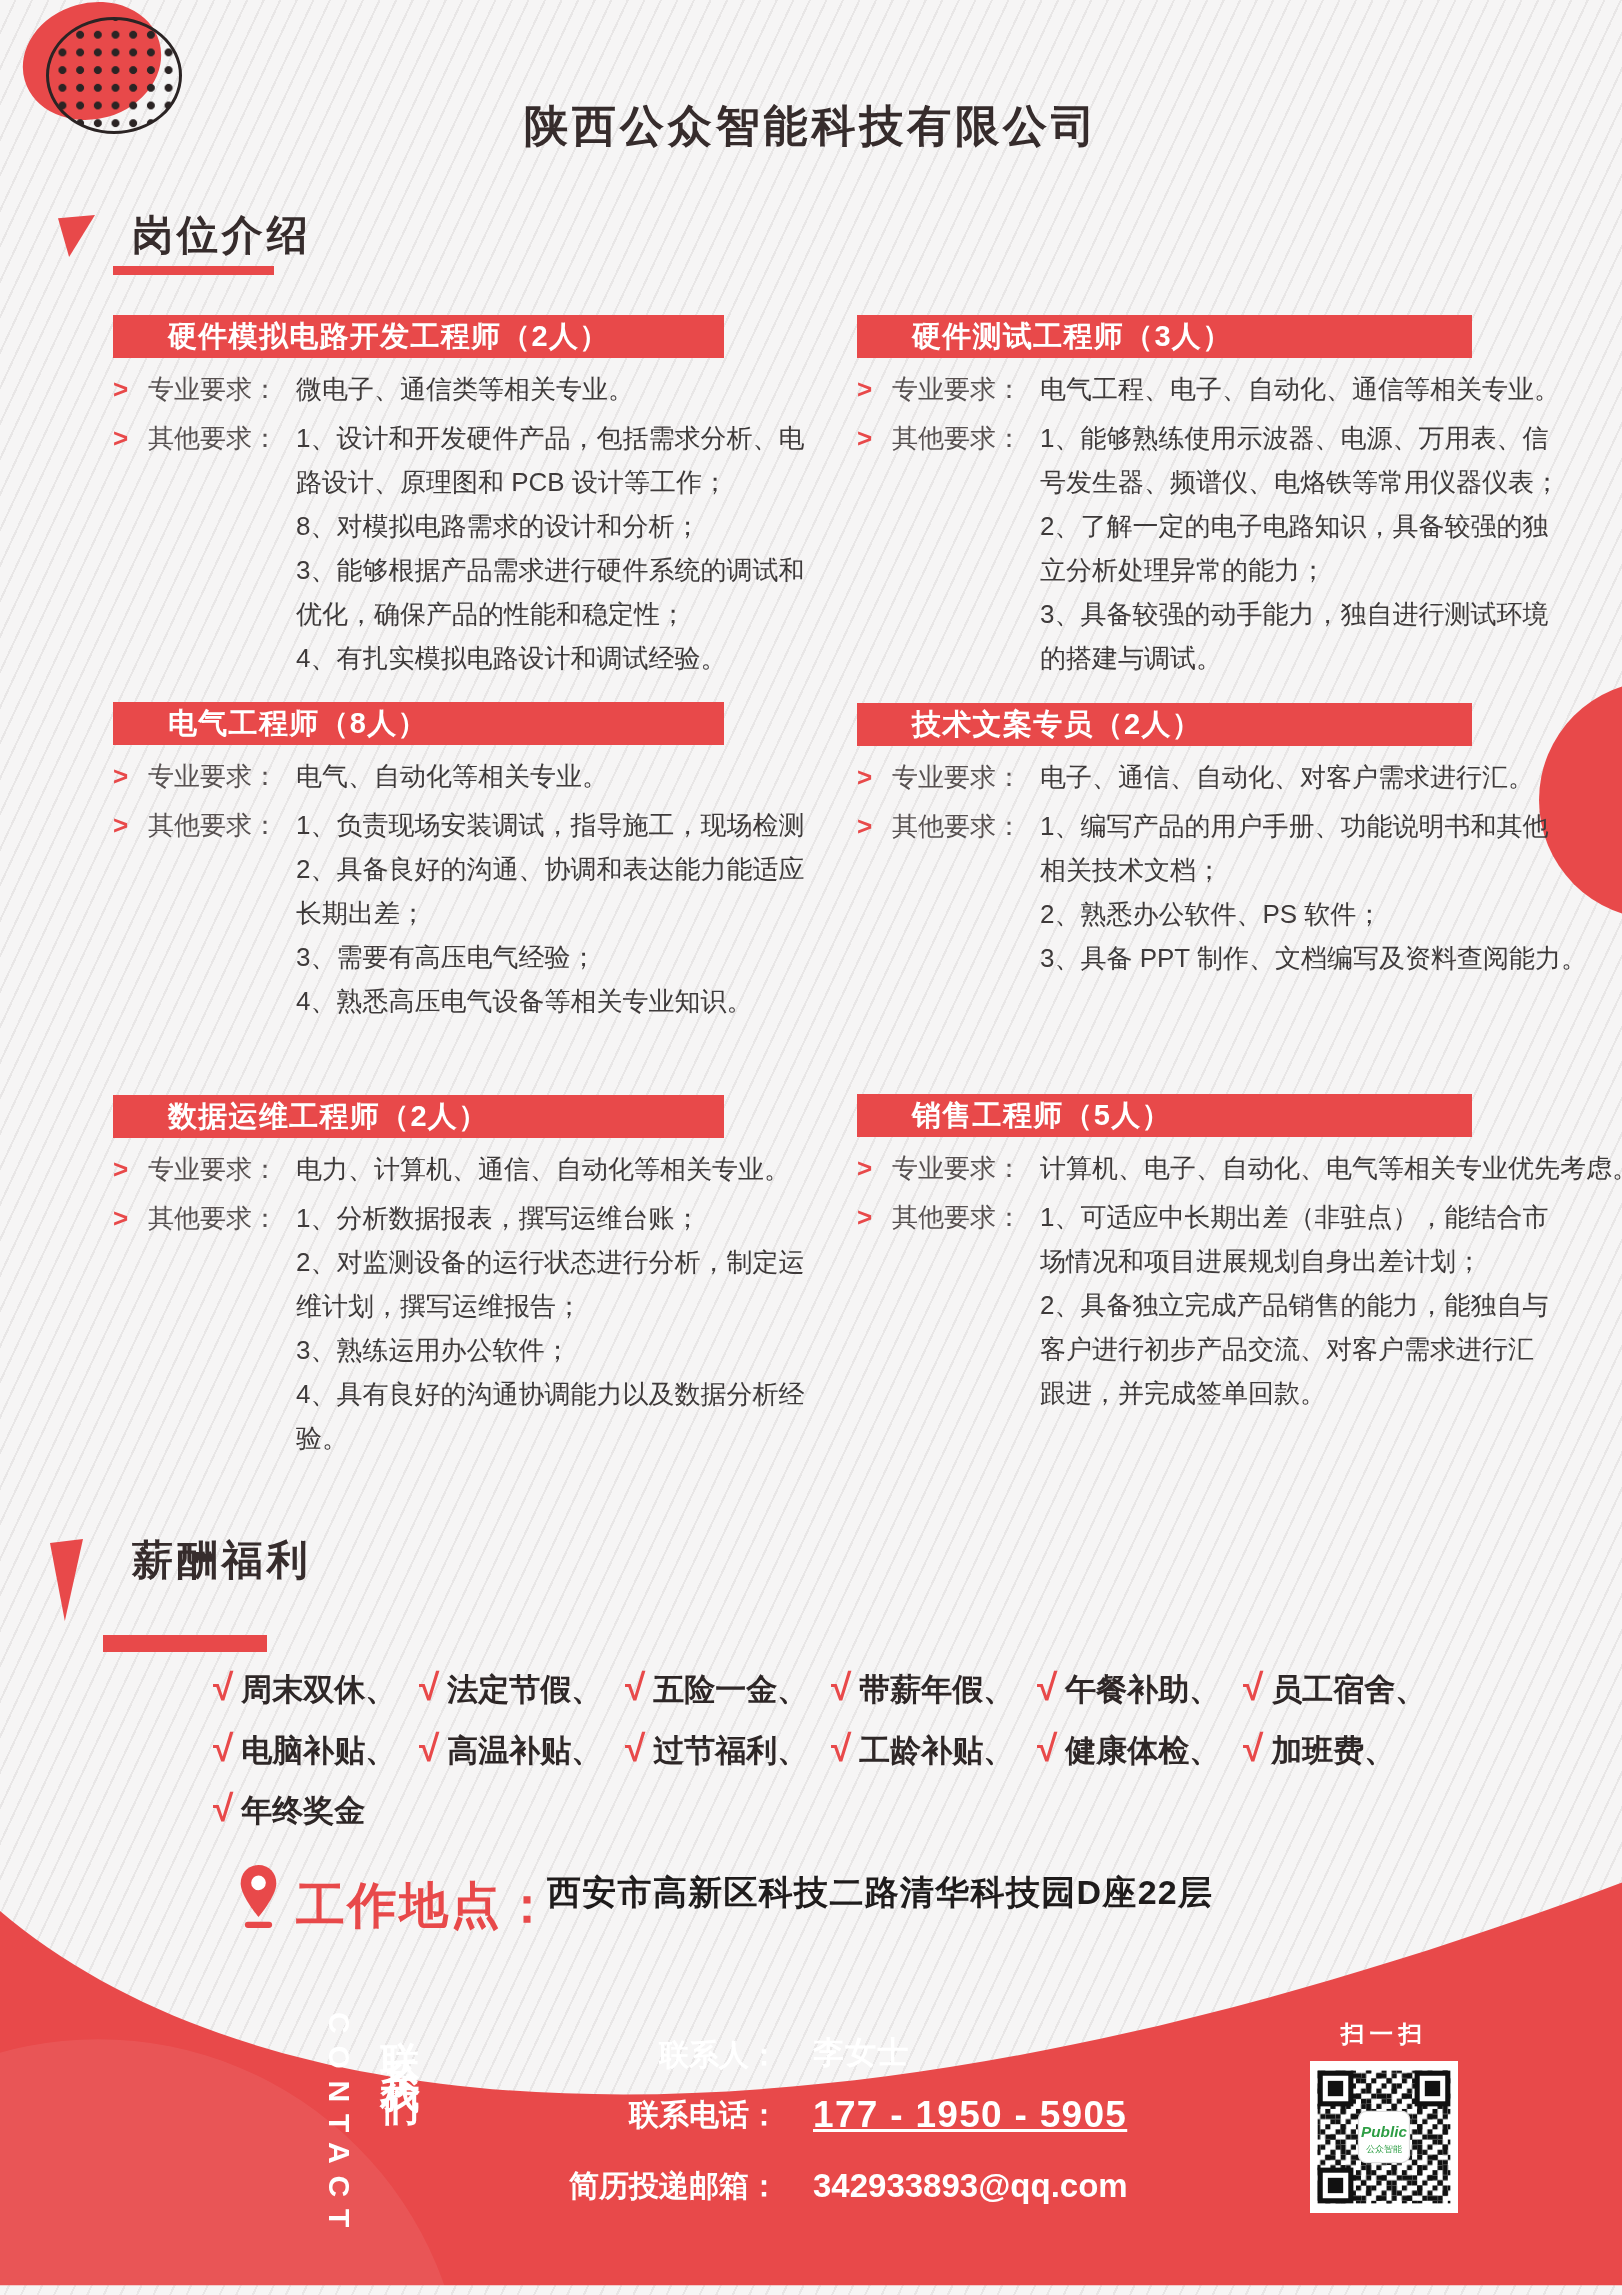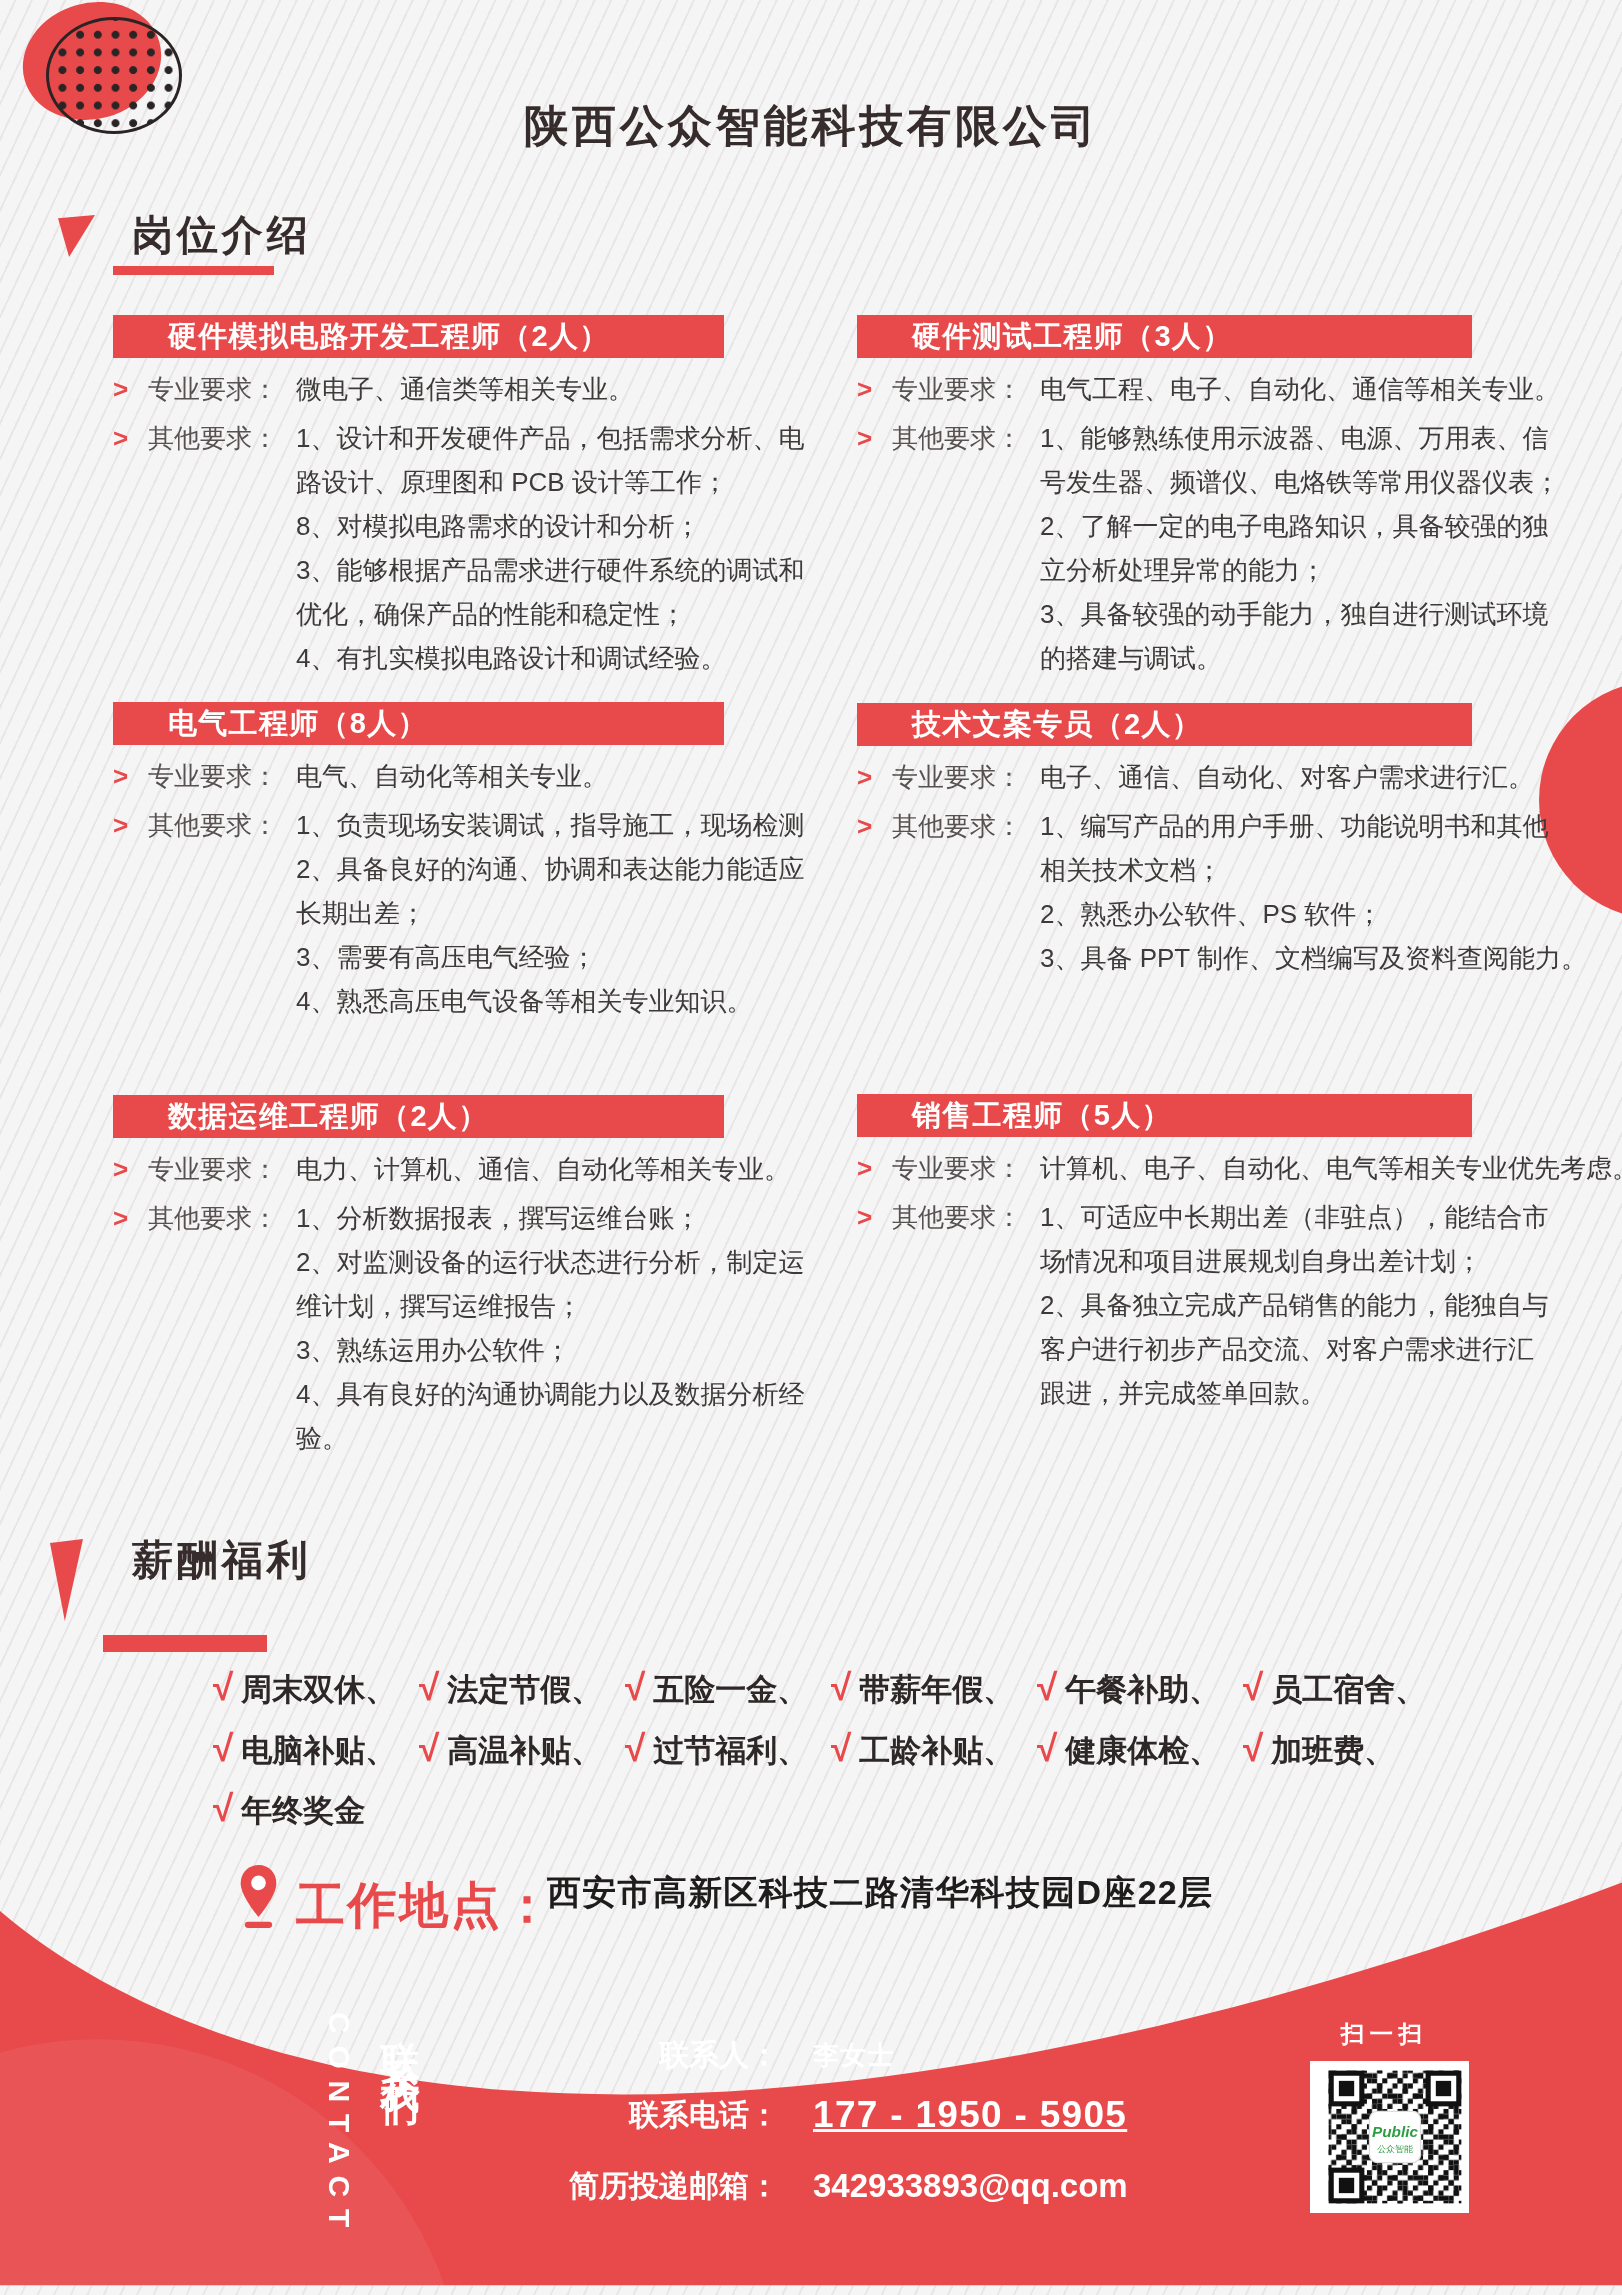--- a/index.html
+++ b/index.html
@@ -48,25 +48,25 @@
   .location-label{position:absolute;left:296px;top:1873px;font-size:49px;font-weight:700;color:#e8494a;letter-spacing:2.6px;white-space:nowrap;}
   .location-value{position:absolute;left:547px;top:1870px;font-size:34px;font-weight:800;color:#1f1c1c;letter-spacing:1.3px;white-space:nowrap;}
   
   .footer-svg{position:absolute;left:0;top:1869px;}
   .contact-en{position:absolute;left:322px;top:2012px;writing-mode:vertical-rl;color:#ffffff;font-size:30px;font-weight:800;letter-spacing:11.8px;}
   .contact-cn{position:absolute;left:373px;top:2010px;writing-mode:vertical-rl;color:#ffffff;font-size:39px;font-weight:700;letter-spacing:15.7px;}
   .contact-row{position:absolute;left:452px;white-space:nowrap;}
   .f-row-0{top:2034px;} .f-row-1{top:2094px;} .f-row-2{top:2159px;margin-top:6px;}
   .contact-row .f-lab{display:inline-block;width:327px;text-align:right;color:#ffffff;font-size:30px;font-weight:600;line-height:42px;vertical-align:middle;}
   .contact-row .f-val{display:inline-block;margin-left:34px;color:#ffffff;font-weight:600;line-height:42px;vertical-align:middle;}
-  .f-row-0 .f-val{font-size:26px;letter-spacing:1.3px;}
+  .f-row-0 .f-val{font-size:31px;letter-spacing:1.3px;font-family:Liberation Mono, monospace;}
   .f-row-1 .f-val{font-size:37px;letter-spacing:1.3px;text-decoration:underline;}
   .f-row-2 .f-val{font-size:33px;}
   .scan-label{position:absolute;left:1310px;top:2018px;width:148px;text-align:center;color:#ffffff;font-size:23.6px;font-weight:600;letter-spacing:5.2px;}
-  .qr{position:absolute;left:1310px;top:2061px;width:148px;height:152px;background:#ffffff;padding-left:11px;}
+  .qr{position:absolute;left:1310px;top:2061px;width:148px;height:152px;background:#ffffff;}
 </style>
 </head>
 <body>
 
 <div class="page">
 
   <div class="deco-red-ellipse"></div>
   <div class="deco-dots-circle"></div>
   <div class="big-circle"></div>
 

